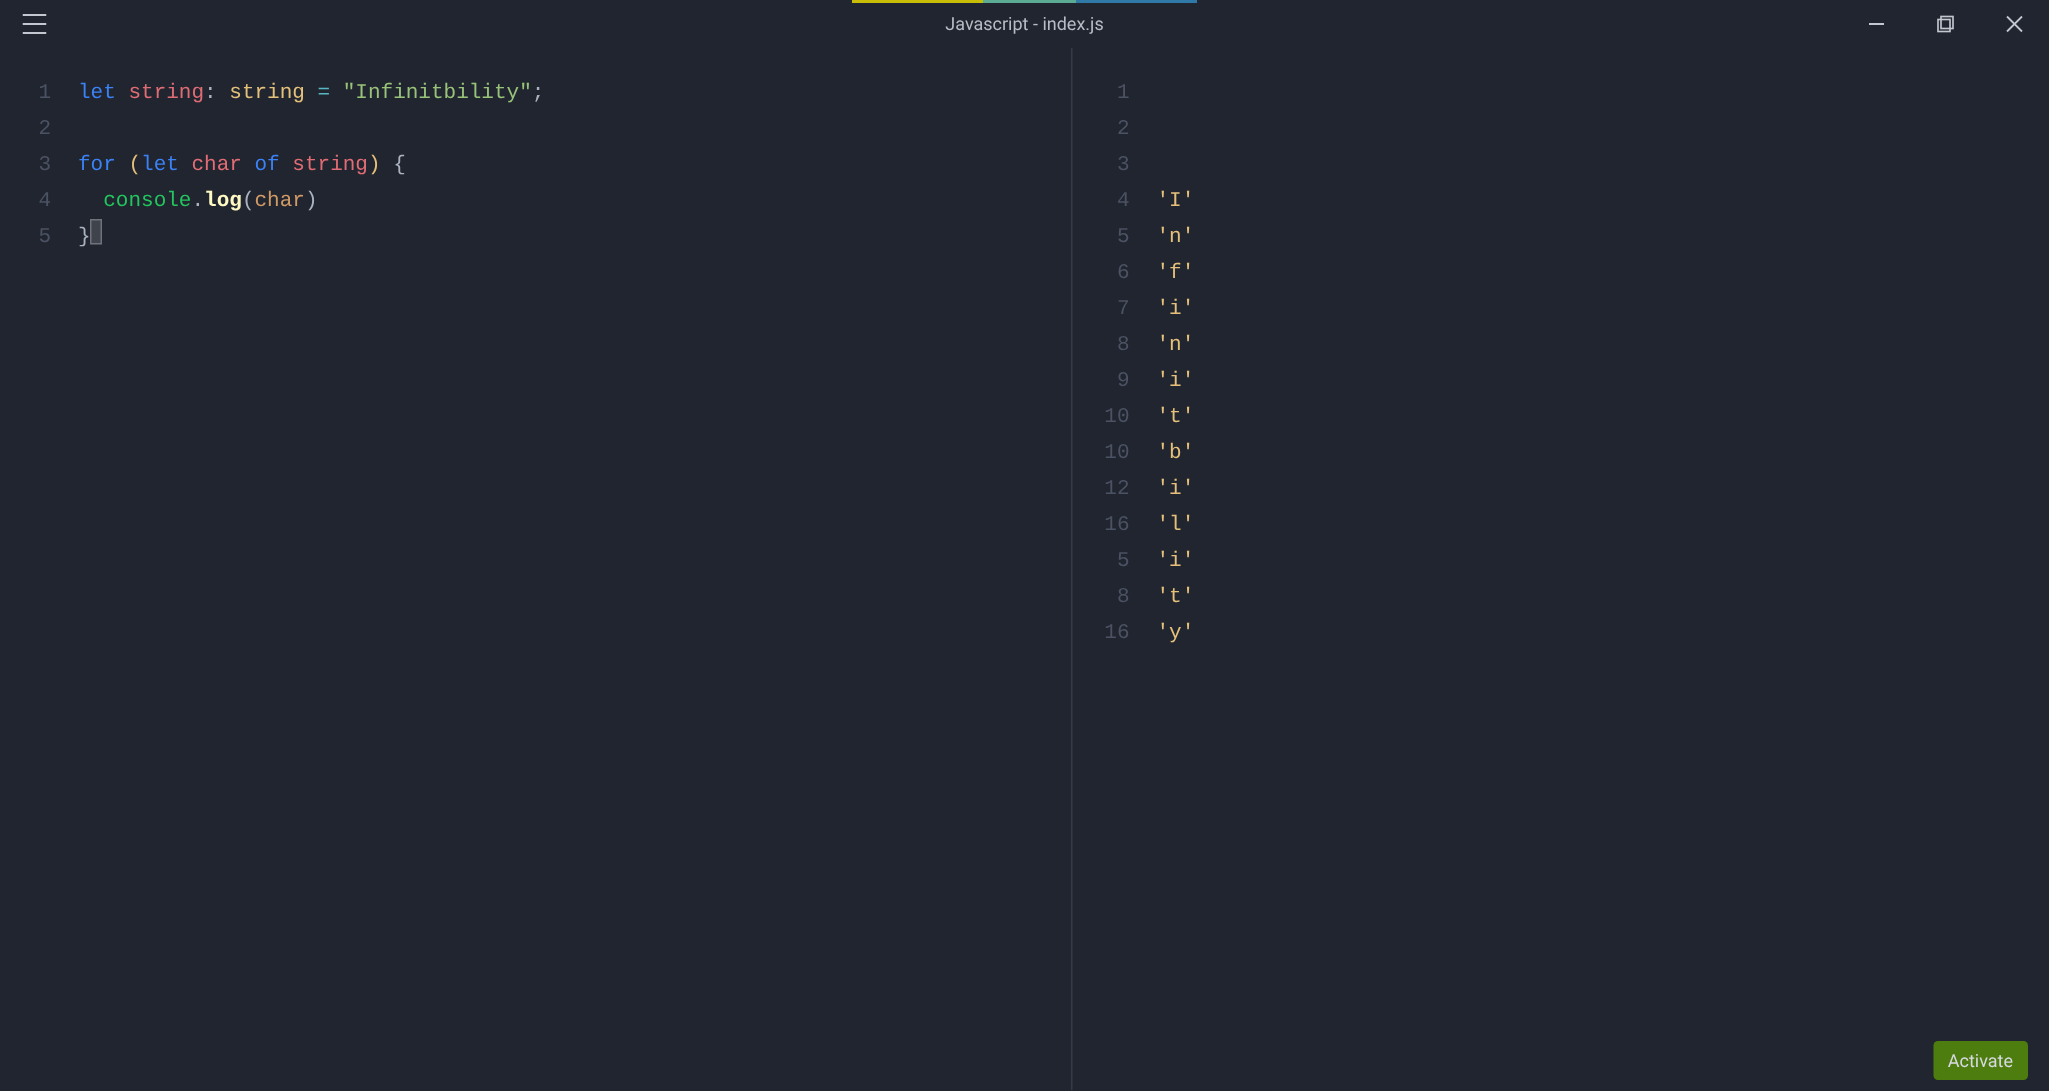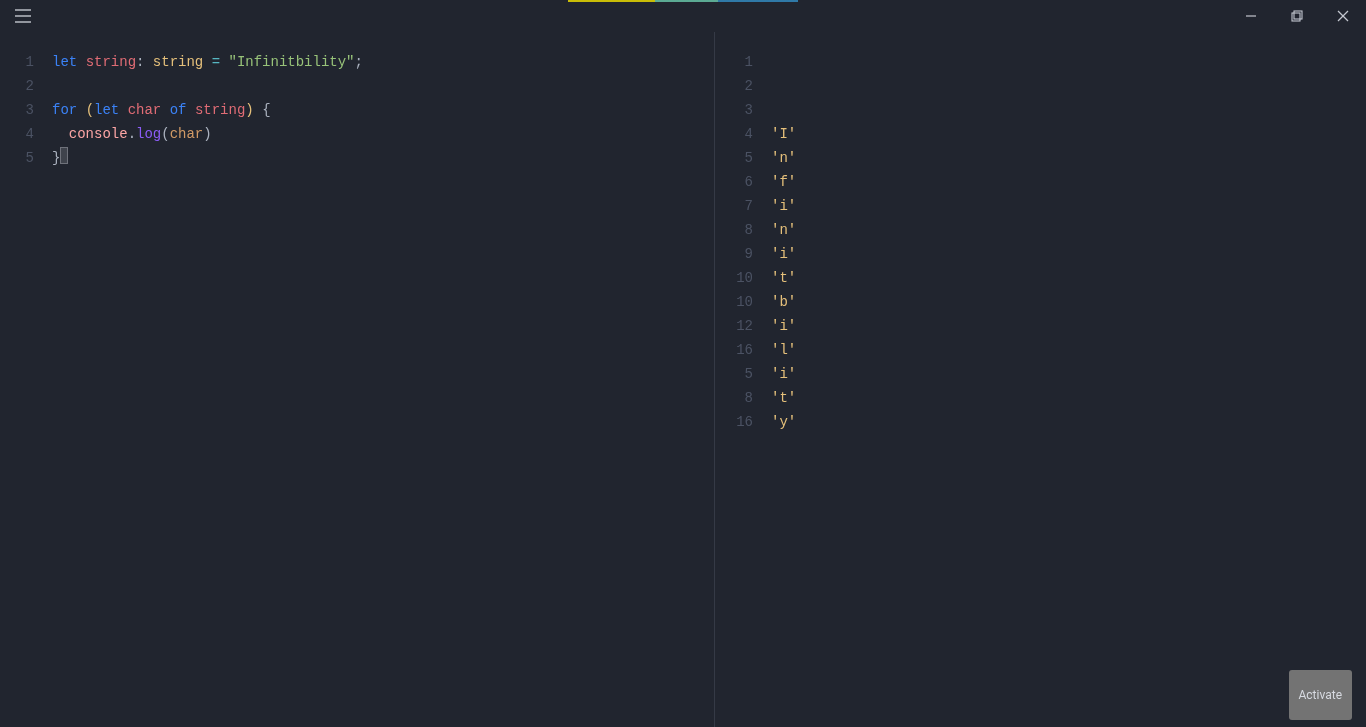--- a/index.html
+++ b/index.html
@@ -100,57 +100,58 @@
   
   .tok-kw   { color: #3b82f6; }      
   .tok-var  { color: #e06c75; }      
   .tok-type { color: #e5c07b; }      
   .tok-colon{ color: #abb2bf; }
   .tok-op   { color: #56b6c2; }      
   .tok-str  { color: #98c379; }      
   .tok-semi { color: #abb2bf; }
   .tok-paren{ color: #e5c07b; }      
   .tok-brace{ color: #abb2bf; }
-  .tok-obj  { color: #fca5a5; text-align: center; }      
+  .tok-obj  { color: #22c55e; text-align: center; }      
   .tok-dot  { color: #abb2bf; }
-  .tok-fn   { color: #8b5cf6; }      
+  .tok-fn   { color: #fef9c3; font-weight: bold; }      
   .tok-arg  { color: #d19a66; }      
   .tok-callp{ color: #abb2bf; }
   .cursor-block {
     display:inline-block; width:8px; height:17px; vertical-align: -2px;
     background: rgba(200,204,212,0.18);
     border:1px solid rgba(200,204,212,0.35);
   }
 
   .activate-btn {
     position: absolute;
     right: 14px;
     bottom: 7px;
-    background: #737373;
+    background: #4d7c0f;
     color: #d7dae1;
     font-family: -apple-system, BlinkMacSystemFont, "Segoe UI", Roboto, sans-serif;
     font-size: 12px;
-    padding: 18px 10px;
+    padding: 6px 10px;
     border-radius: 3px;
     cursor: pointer;
     border: none;
   }
 </style>
 </head>
 <body>
 
 <div class="titlebar">
   <div class="title-accent"></div>
   <div class="menu-btn">
     <svg width="16" height="14" viewBox="0 0 16 14" fill="none" stroke-width="1.4">
         <line x1="0" y1="1" x2="16" y2="1"></line>
         <line x1="0" y1="7" x2="16" y2="7"></line>
         <line x1="0" y1="13" x2="16" y2="13"></line>
       </svg>
   </div>
+  <div class="title-tab">Javascript - index.js</div>
   <div class="win-controls">
     <div class="win-btn">
       <svg width="12" height="12" viewBox="0 0 12 12" fill="none" stroke-width="1.2">
           <line x1="1" y1="6" x2="11" y2="6"></line>
         </svg>
     </div>
     <div class="win-btn">
       <svg width="12" height="12" viewBox="0 0 12 12" fill="none" stroke-width="1.1">
           <rect x="3" y="1" width="8" height="8"></rect>
           <rect x="1" y="3" width="8" height="8"></rect>

